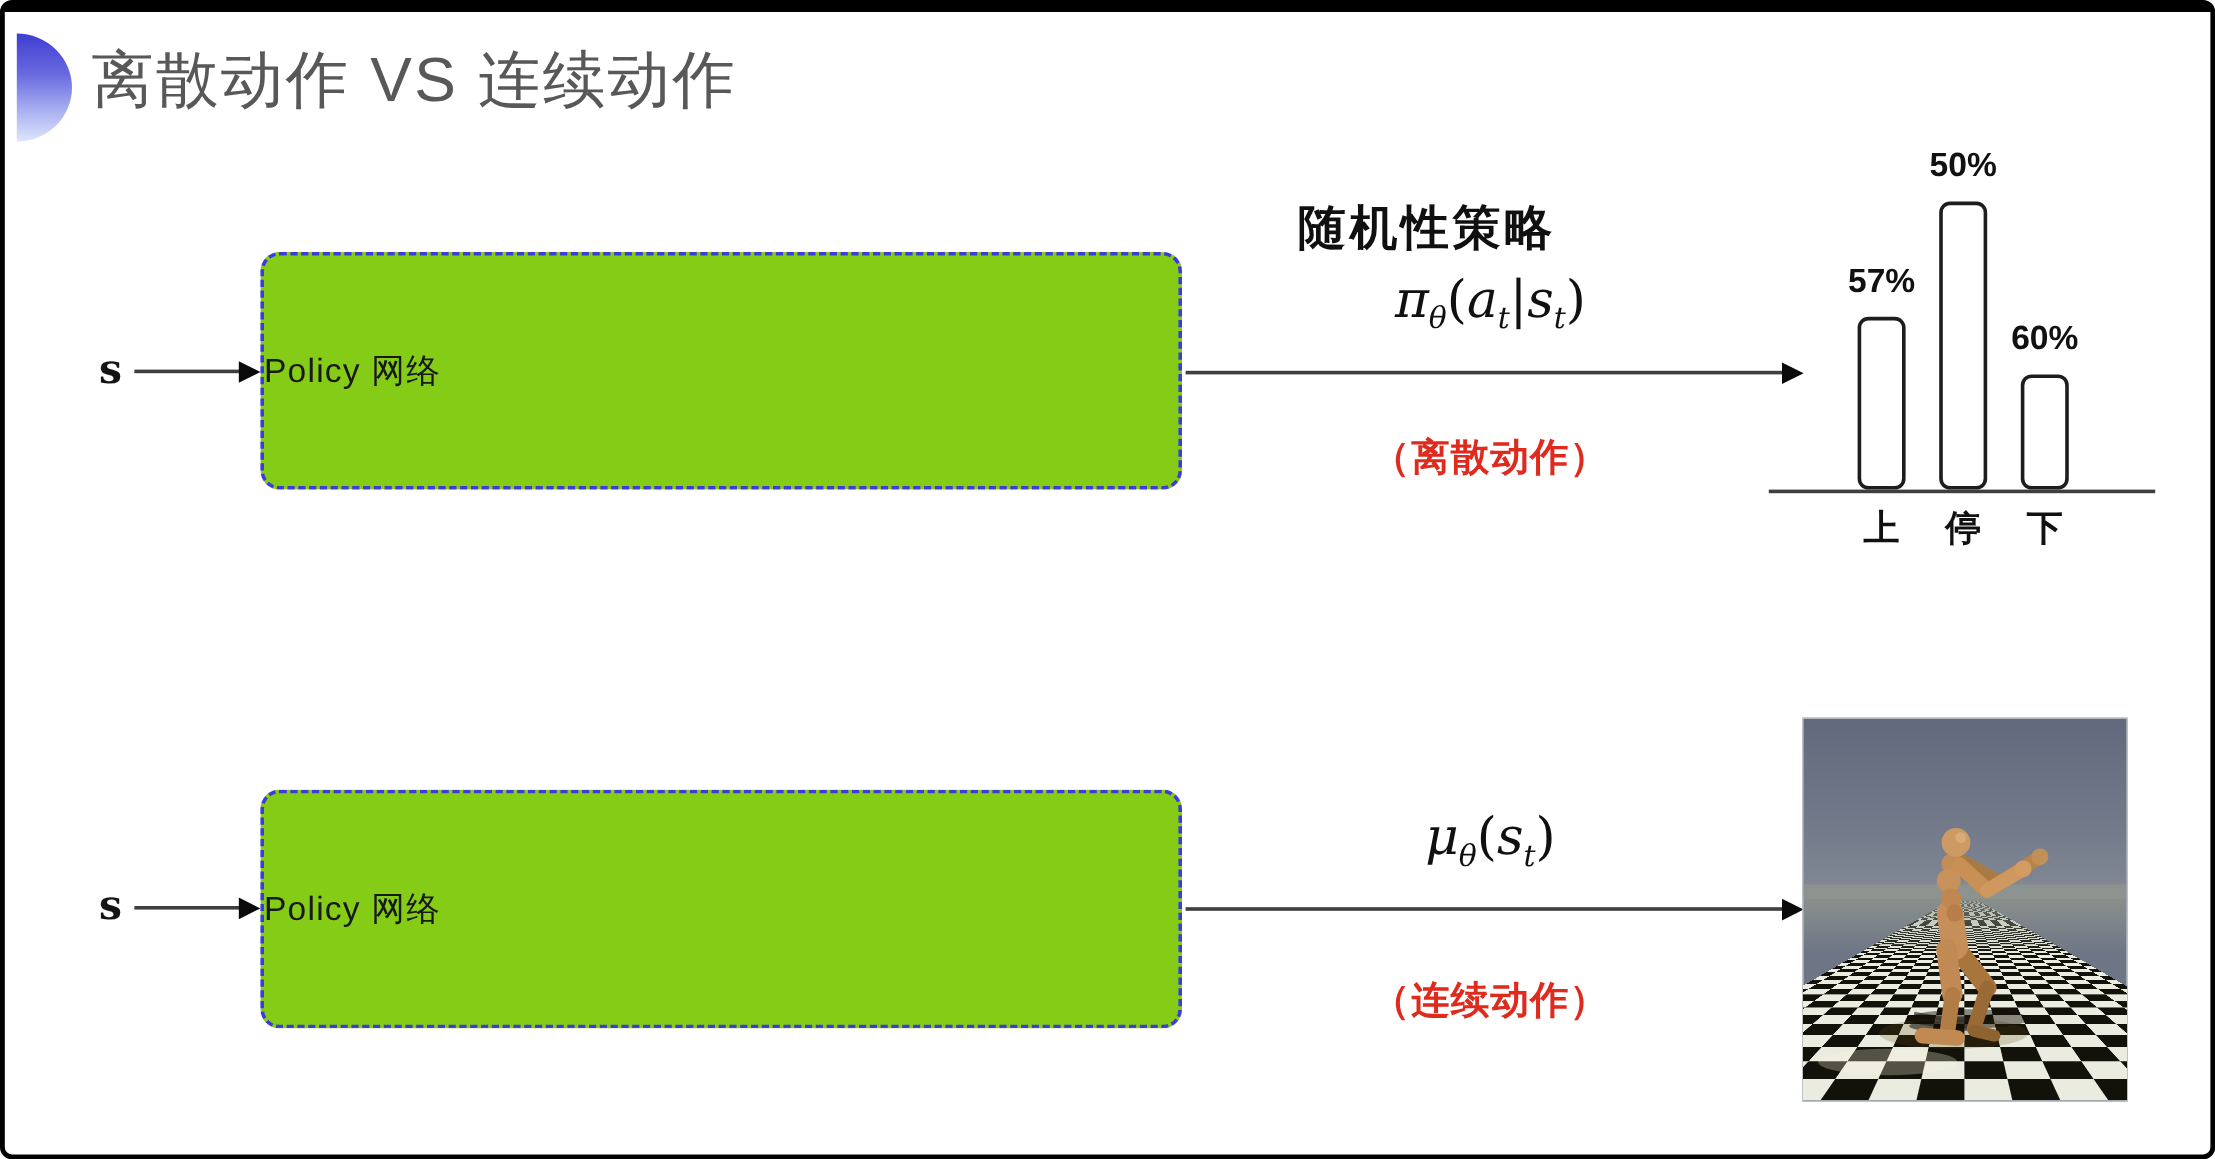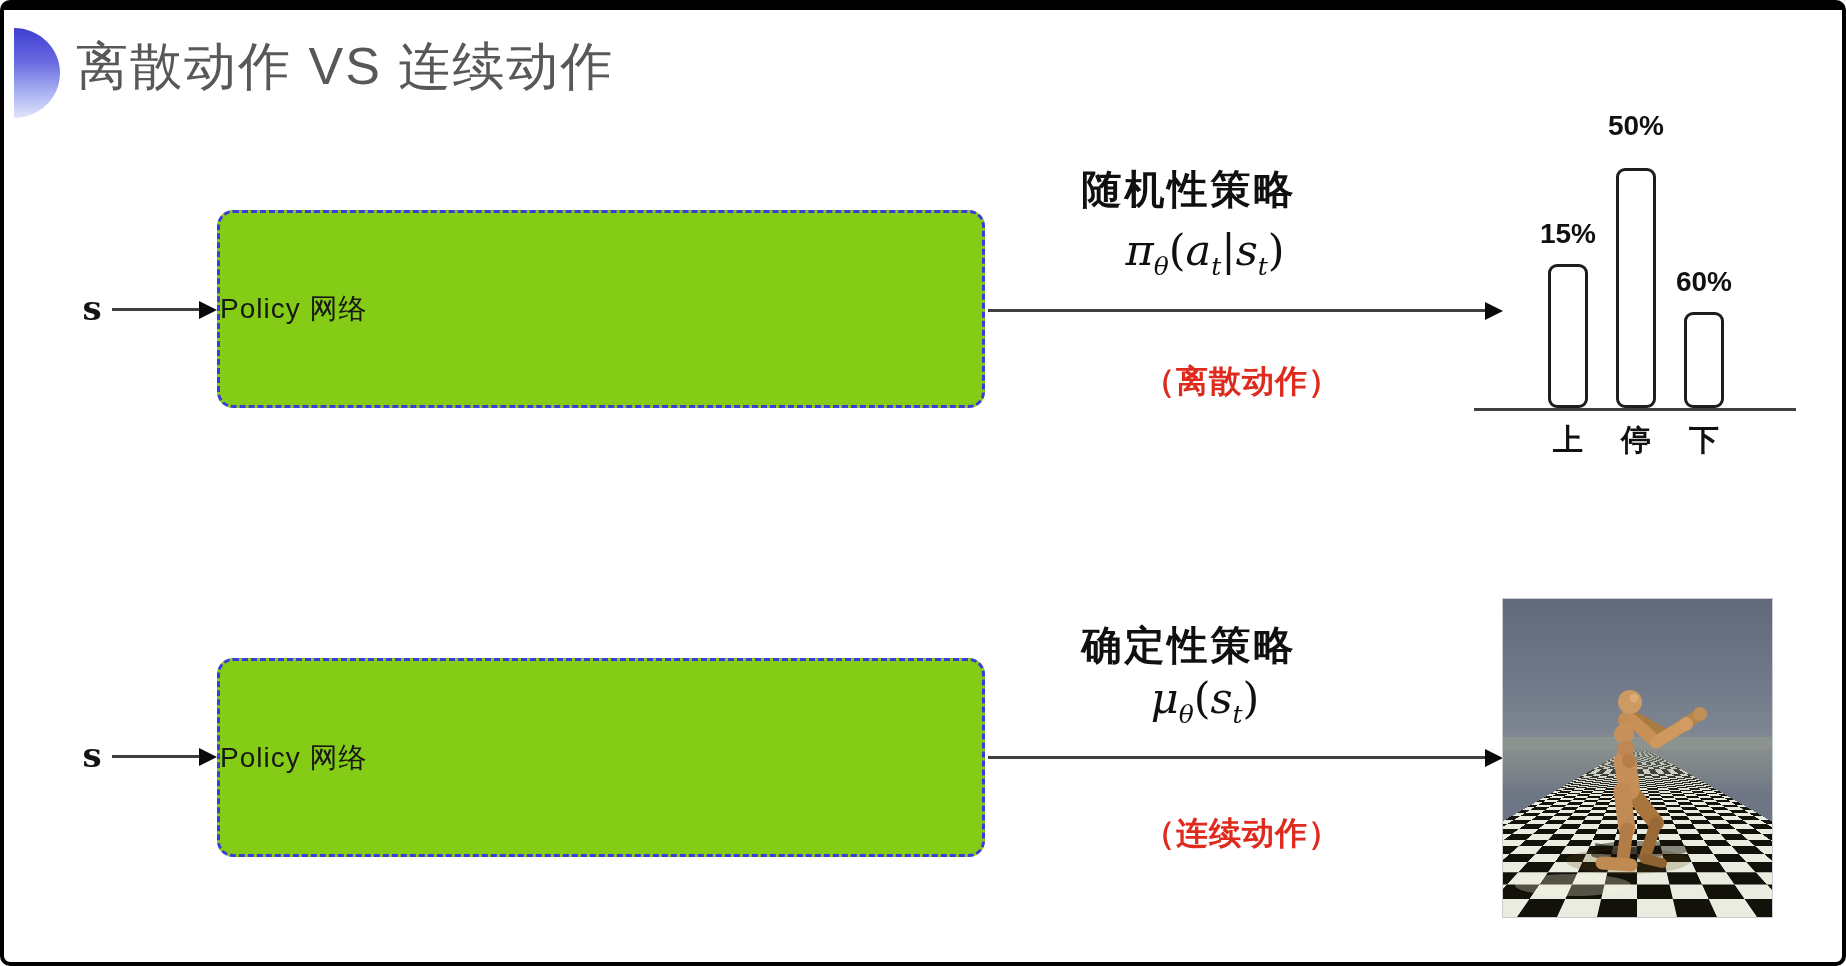--- a/index.html
+++ b/index.html
@@ -20,21 +20,21 @@
       font-family:"DejaVu Serif",serif;font-weight:600;font-size:34px;color:#141414;}
   .arrow-line{position:absolute;height:3px;background:#3f3f3f;}
   .arrow-head{position:absolute;width:0;height:0;border-top:9px solid transparent;
       border-bottom:9px solid transparent;border-left:18px solid #0a0a0a;}
   .policy-box{position:absolute;left:217px;width:768px;box-sizing:border-box;
       border:3px dashed #3d3cda;border-radius:16px;
       display:flex;align-items:center;background:#84cc16;}
   .box-label{font-size:28px;color:#181818;letter-spacing:1px;}
   .policy-name{position:absolute;left:1029px;width:320px;text-align:center;
       font-size:40px;font-weight:600;color:#101010;letter-spacing:3px;}
-  .formula{position:absolute;left:1045px;width:320px;text-align:center;
+  .formula{position:absolute;left:1082px;width:320px;text-align:center;
       font-family:"DejaVu Serif",serif;font-size:43px;color:#101010;line-height:1.15;}
   .formula .it{font-style:italic;}
   .formula sub{font-size:0.58em;font-style:italic;line-height:0;}
   .action-note{position:absolute;left:1082px;width:320px;text-align:center;
       font-size:32px;font-weight:700;color:#df2a1e;letter-spacing:1px;}
 
   
   #bar-chart{position:absolute;left:1474px;top:100px;width:322px;height:372px;}
   .chart-axis{position:absolute;left:0;top:308px;width:322px;height:3px;background:#3f3f3f;}
   .chart-bar{position:absolute;box-sizing:border-box;background:#fff;
@@ -74,42 +74,41 @@
   <div class="arrow-line" style="left:988px;top:309px;width:500px"></div>
   <div class="arrow-head" style="left:1485px;top:302px"></div>
 
   <div class="policy-name" style="top:162px">随机性策略</div>
   <div class="formula" style="top:226px"><span class="it">π</span><sub>θ</sub><span>(</span><span class="it">a</span><sub>t</sub><span>|</span><span class="it">s</span><sub>t</sub><span>)</span></div>
   <div class="action-note" style="top:360px">（离散动作）</div>
 
   <div id="bar-chart">
     <div class="chart-axis"></div>
   <div class="chart-bar" style="left: 74px; top: 164px; width: 40px; height: 144px; background: rgb(255, 255, 255); border-color: rgb(29, 29, 29);"></div>
-      <div class="bar-value-label" style="left: 54px; top: 118px; width: 80px;">15%</div>
+      <div class="bar-value-label" style="left: 54px; top: 118px; width: 80px;">57%</div>
       <div class="bar-cat-label" style="left: 74px; top: 320px; width: 40px;">上</div>
       <div class="chart-bar" style="left: 142px; top: 68px; width: 40px; height: 240px; background: rgb(255, 255, 255); border-color: rgb(29, 29, 29);"></div>
-      <div class="bar-value-label" style="left: 122px; top: 10px; width: 80px;">50%</div>
+      <div class="bar-value-label" style="left: 122px; top: 22px; width: 80px;">50%</div>
       <div class="bar-cat-label" style="left: 142px; top: 320px; width: 40px;">停</div>
       <div class="chart-bar" style="left: 210px; top: 212px; width: 40px; height: 96px; background: rgb(255, 255, 255); border-color: rgb(29, 29, 29);"></div>
       <div class="bar-value-label" style="left: 190px; top: 166px; width: 80px;">60%</div>
       <div class="bar-cat-label" style="left: 210px; top: 320px; width: 40px;">下</div>
     </div>
 
   <div class="s-label" style="top:735px">s</div>
   <div class="arrow-line" style="left:112px;top:755px;width:96px"></div>
   <div class="arrow-head" style="left:199px;top:748px"></div>
 
   <div class="policy-box" style="top:658px;height:199px">
     <span class="box-label">Policy 网络</span>
   </div>
 
   <div class="arrow-line" style="left:988px;top:756px;width:500px"></div>
   <div class="arrow-head" style="left:1485px;top:749px"></div>
 
-  <div class="policy-name" style="top:618px">确定性策略</div>
   <div class="formula" style="top:674px"><span class="it">μ</span><sub>θ</sub><span>(</span><span class="it">s</span><sub>t</sub><span>)</span></div>
   <div class="action-note" style="top:812px">（连续动作）</div>
 
   <div class="sim-panel">
     <div class="sim-sky"></div>
     <div class="sim-floor"></div>
     <div class="sim-haze"></div>
     <svg class="sim-figure" viewBox="0 0 269 318">
 
       <ellipse cx="70" cy="286" rx="58" ry="11" fill="#fff8e0" opacity="0.28"></ellipse>

